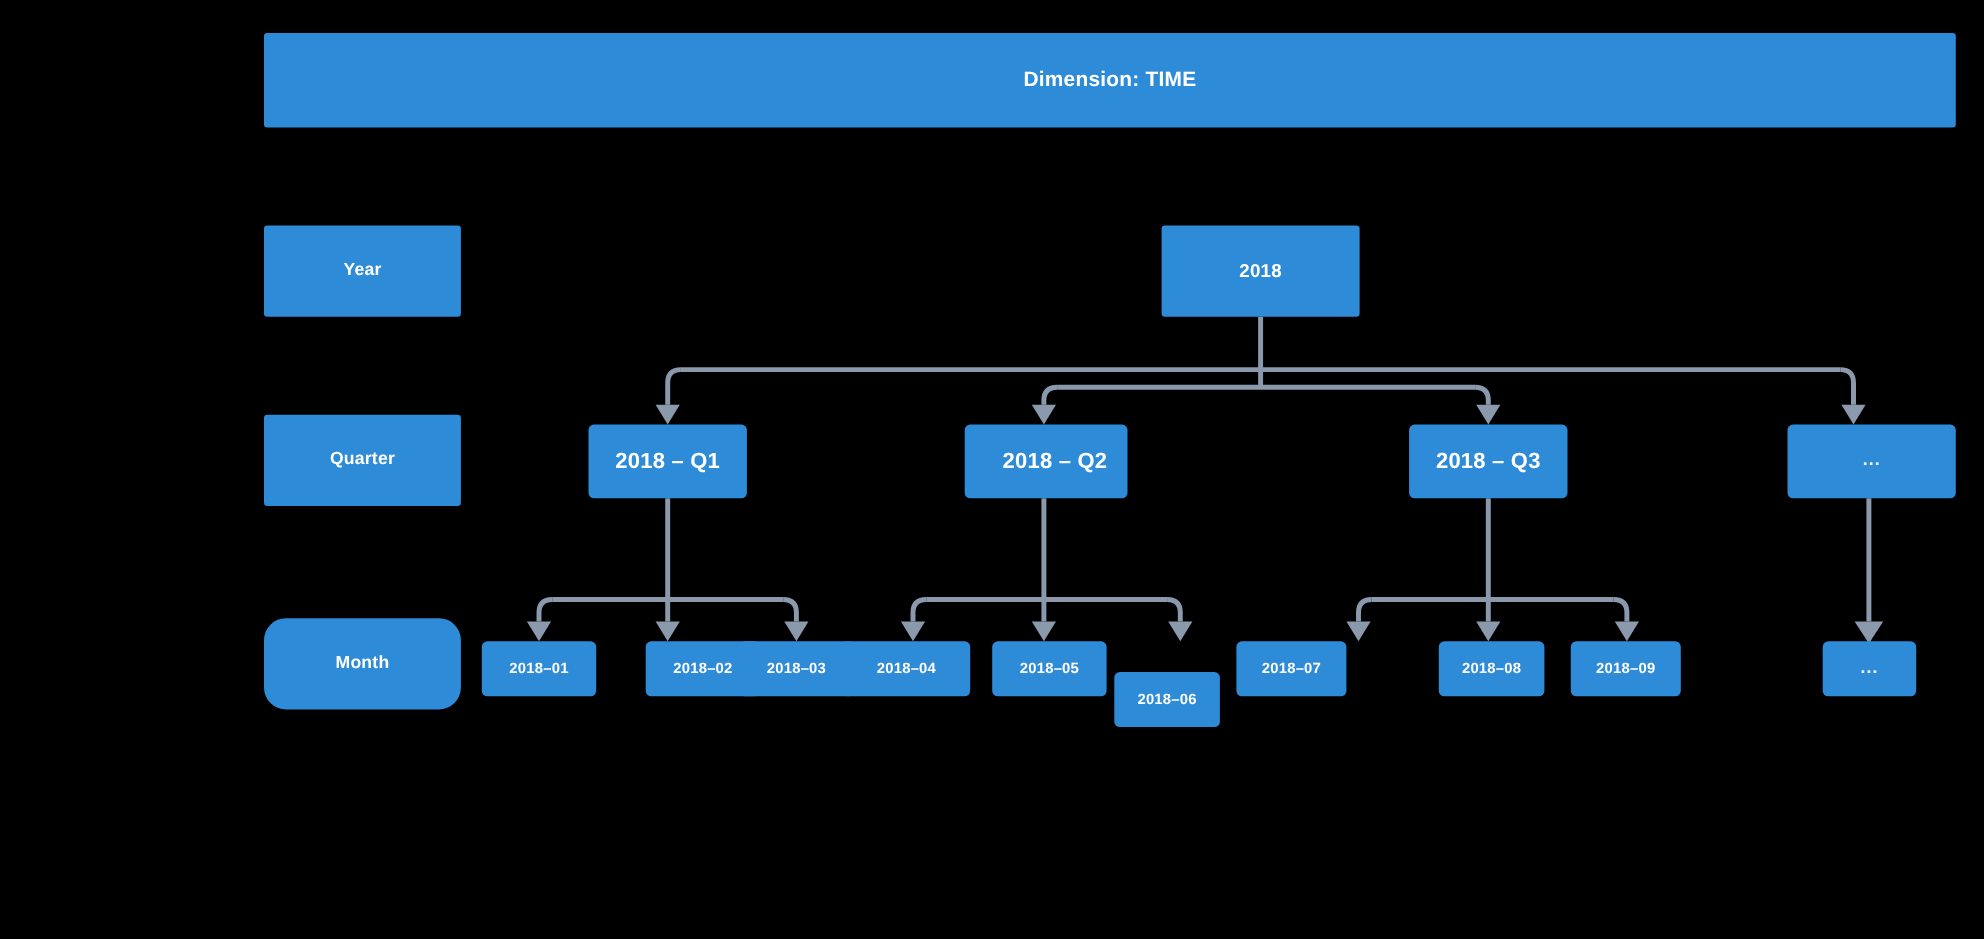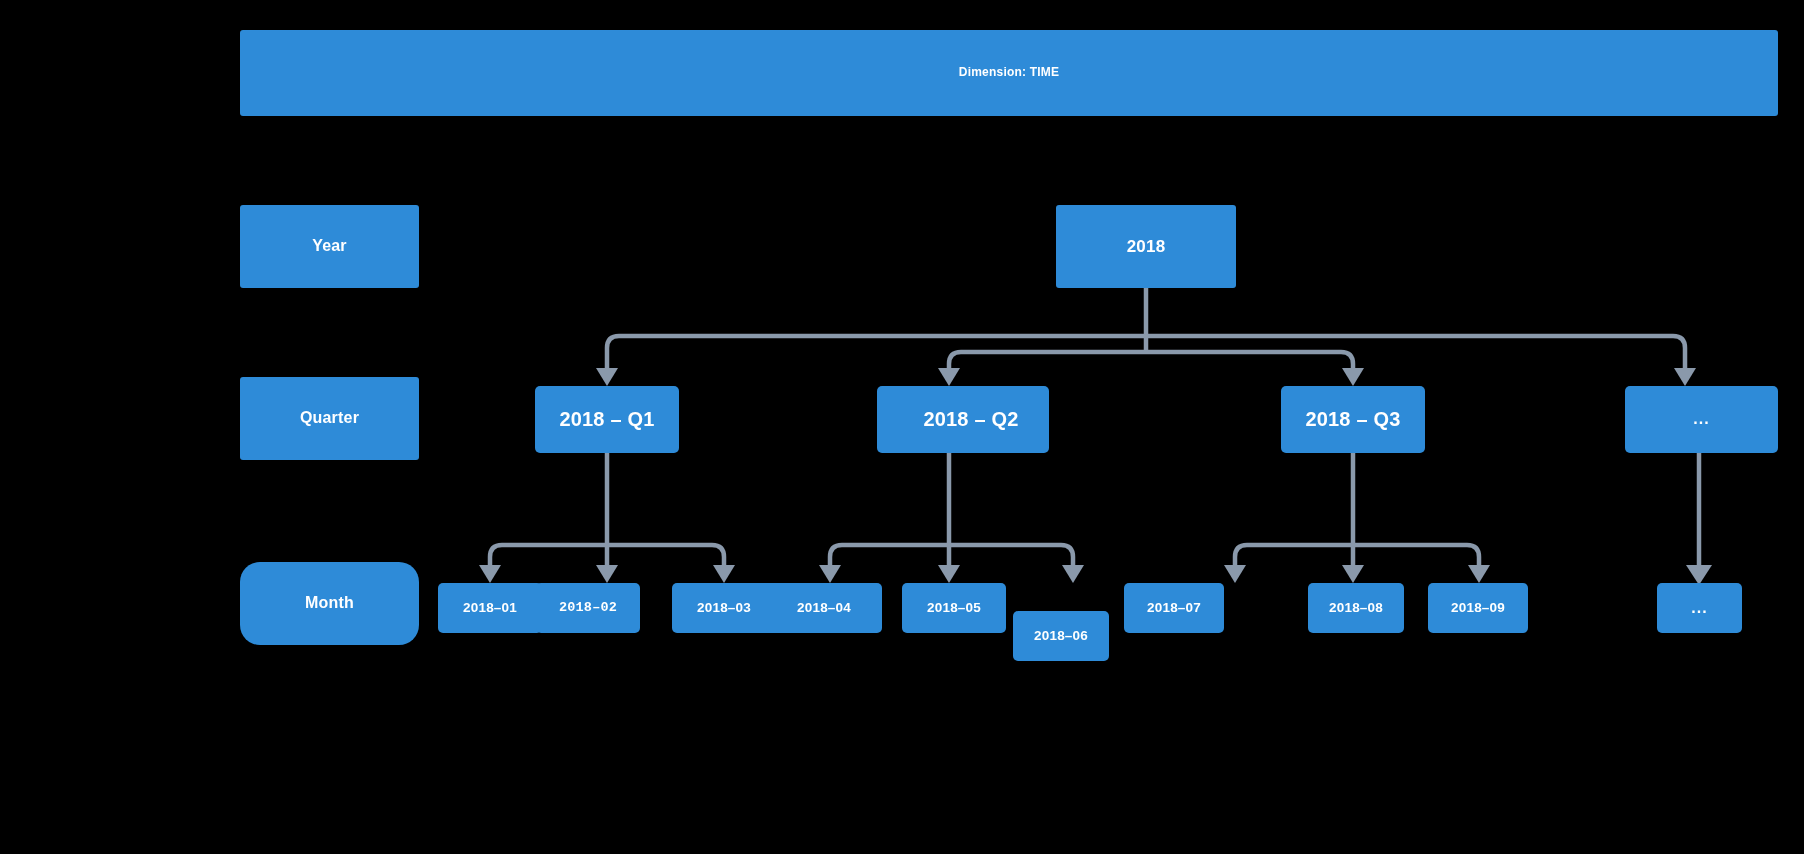--- a/index.html
+++ b/index.html
@@ -29,21 +29,21 @@
     letter-spacing: 0.2px;
     line-height: 1.15;
     z-index: 2;
     user-select: none;
   }
   .header-bar {
     left: 240px;
     top: 30px;
     width: 1538px;
     height: 86px;
-    font-size: 12px;
+    font-size: 19px;
     border-radius: 3px;
   }
   .row-label {
     left: 240px;
     width: 179px;
     height: 83px;
     font-size: 16px;
     border-radius: 3px;
   }
   .row-label.year    { top: 205px; }
@@ -152,26 +152,26 @@
     <path d="M1353,545 L1353,565"></path>
     <polygon points="1224,565 1246,565 1235,583"></polygon>
     <polygon points="1342,565 1364,565 1353,583"></polygon>
     <polygon points="1468,565 1490,565 1479,583"></polygon>
 
     <path d="M1699,453 L1699,565"></path>
     <polygon points="1686,565 1712,565 1699,585"></polygon>
   </svg>
 
   <div class="node quarter-node" style="left:535px;width:144px;">2018 – Q1</div>
-  <div class="node quarter-node" style="left:877px;width:172px;padding-left:16px;">2018 – Q2</div>
+  <div class="node quarter-node" style="left:877px;width:148px;padding-left:16px;">2018 – Q2</div>
   <div class="node quarter-node" style="left:1281px;width:144px;">2018 – Q3</div>
   <div class="node quarter-node dots" style="left:1625px;width:153px;">...</div>
 
   <div class="node month-node" style="left:438px;width:104px;">2018–01</div>
-  <div class="node month-node" style="left:536px;width:104px;font-family:Liberation Mono, monospace;">2018–02</div>
+  <div class="node month-node" style="left:587px;width:104px;">2018–02</div>
   <div class="node month-node" style="left:672px;width:104px;">2018–03</div>
 
   <div class="node month-node" style="left:766px;width:116px;">2018–04</div>
   <div class="node month-node" style="left:902px;width:104px;">2018–05</div>
   <div class="node month-node" style="left:1013px;width:96px;margin-top:28px;">2018–06</div>
 
   <div class="node month-node" style="left:1124px;width:100px;">2018–07</div>
   <div class="node month-node" style="left:1308px;width:96px;">2018–08</div>
   <div class="node month-node" style="left:1428px;width:100px;">2018–09</div>
 

